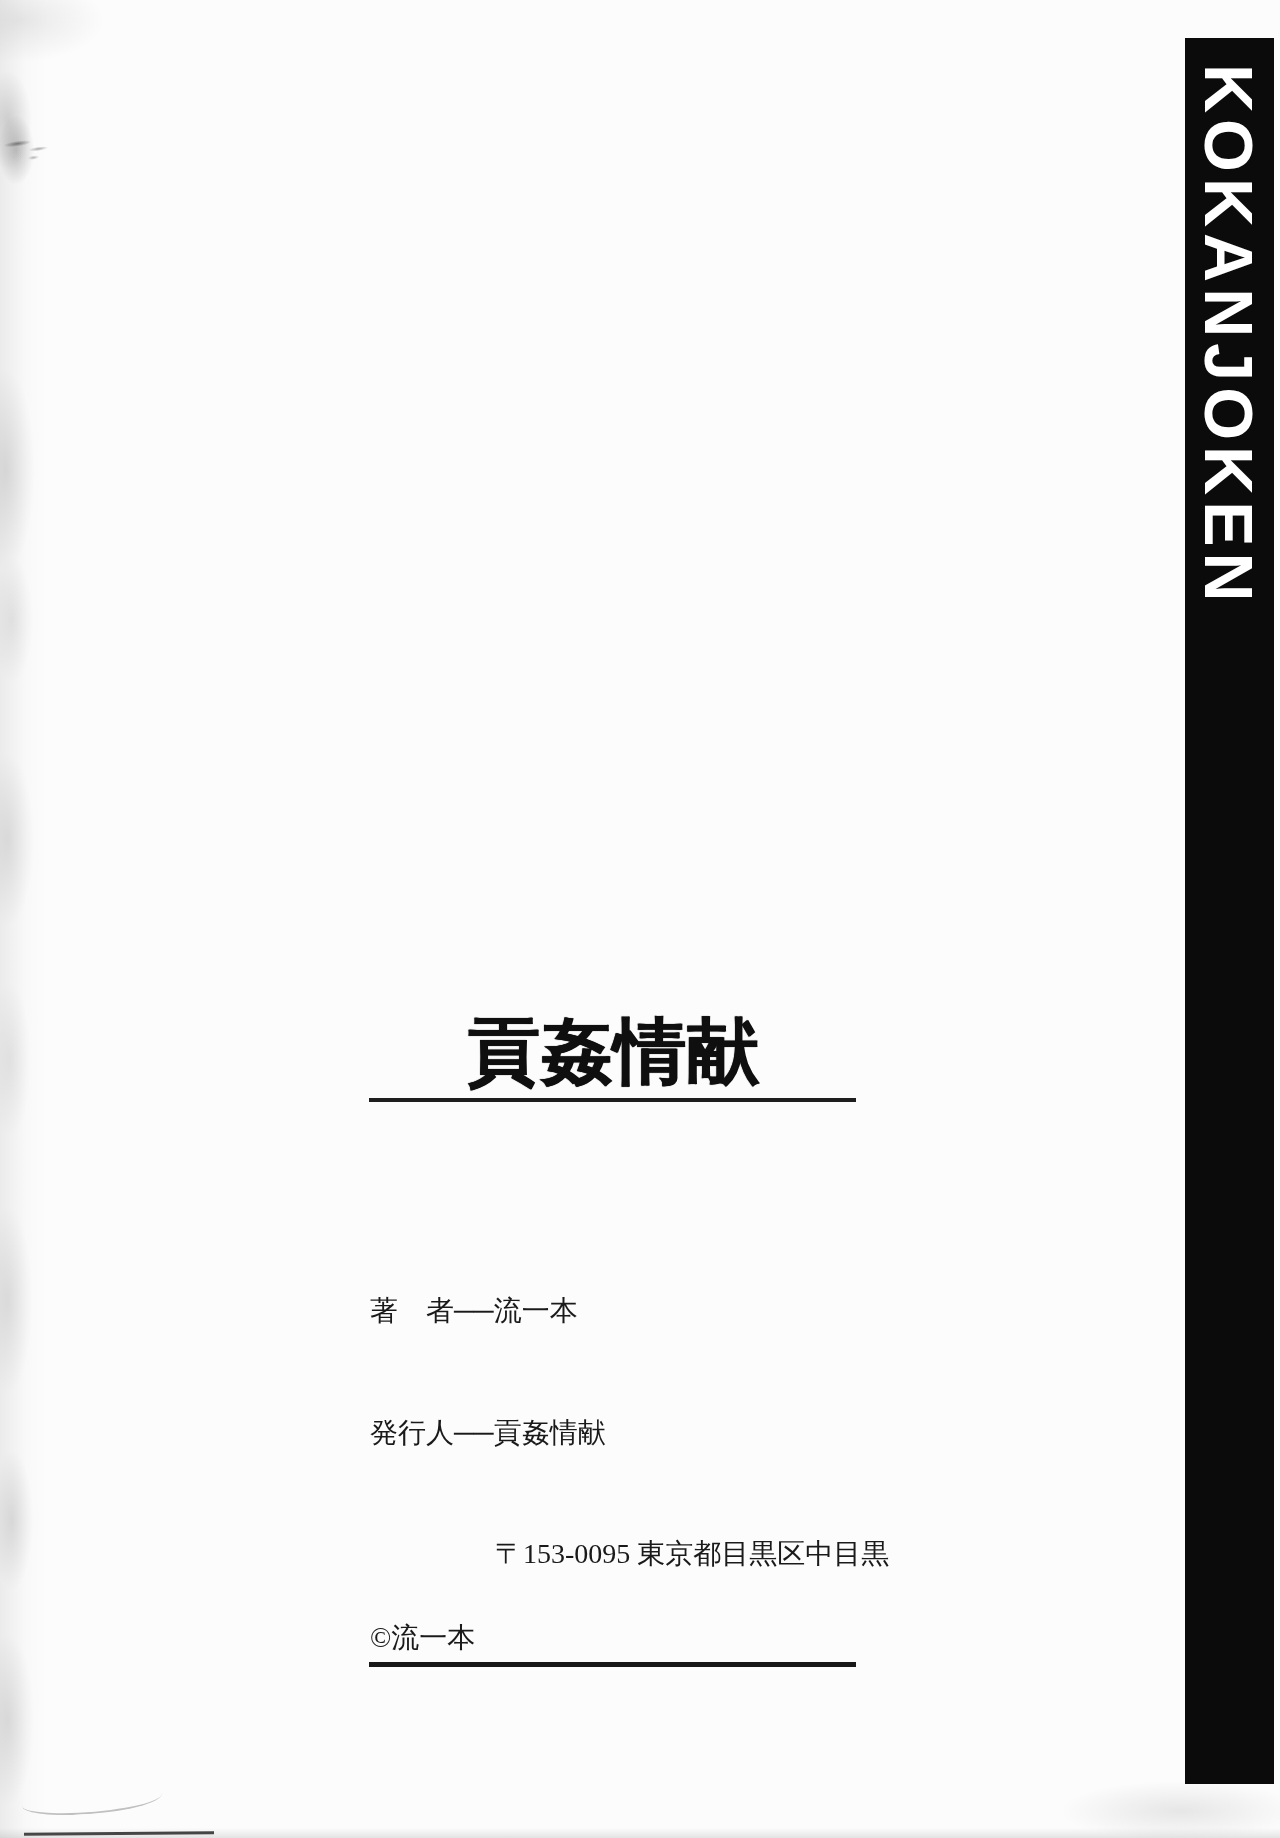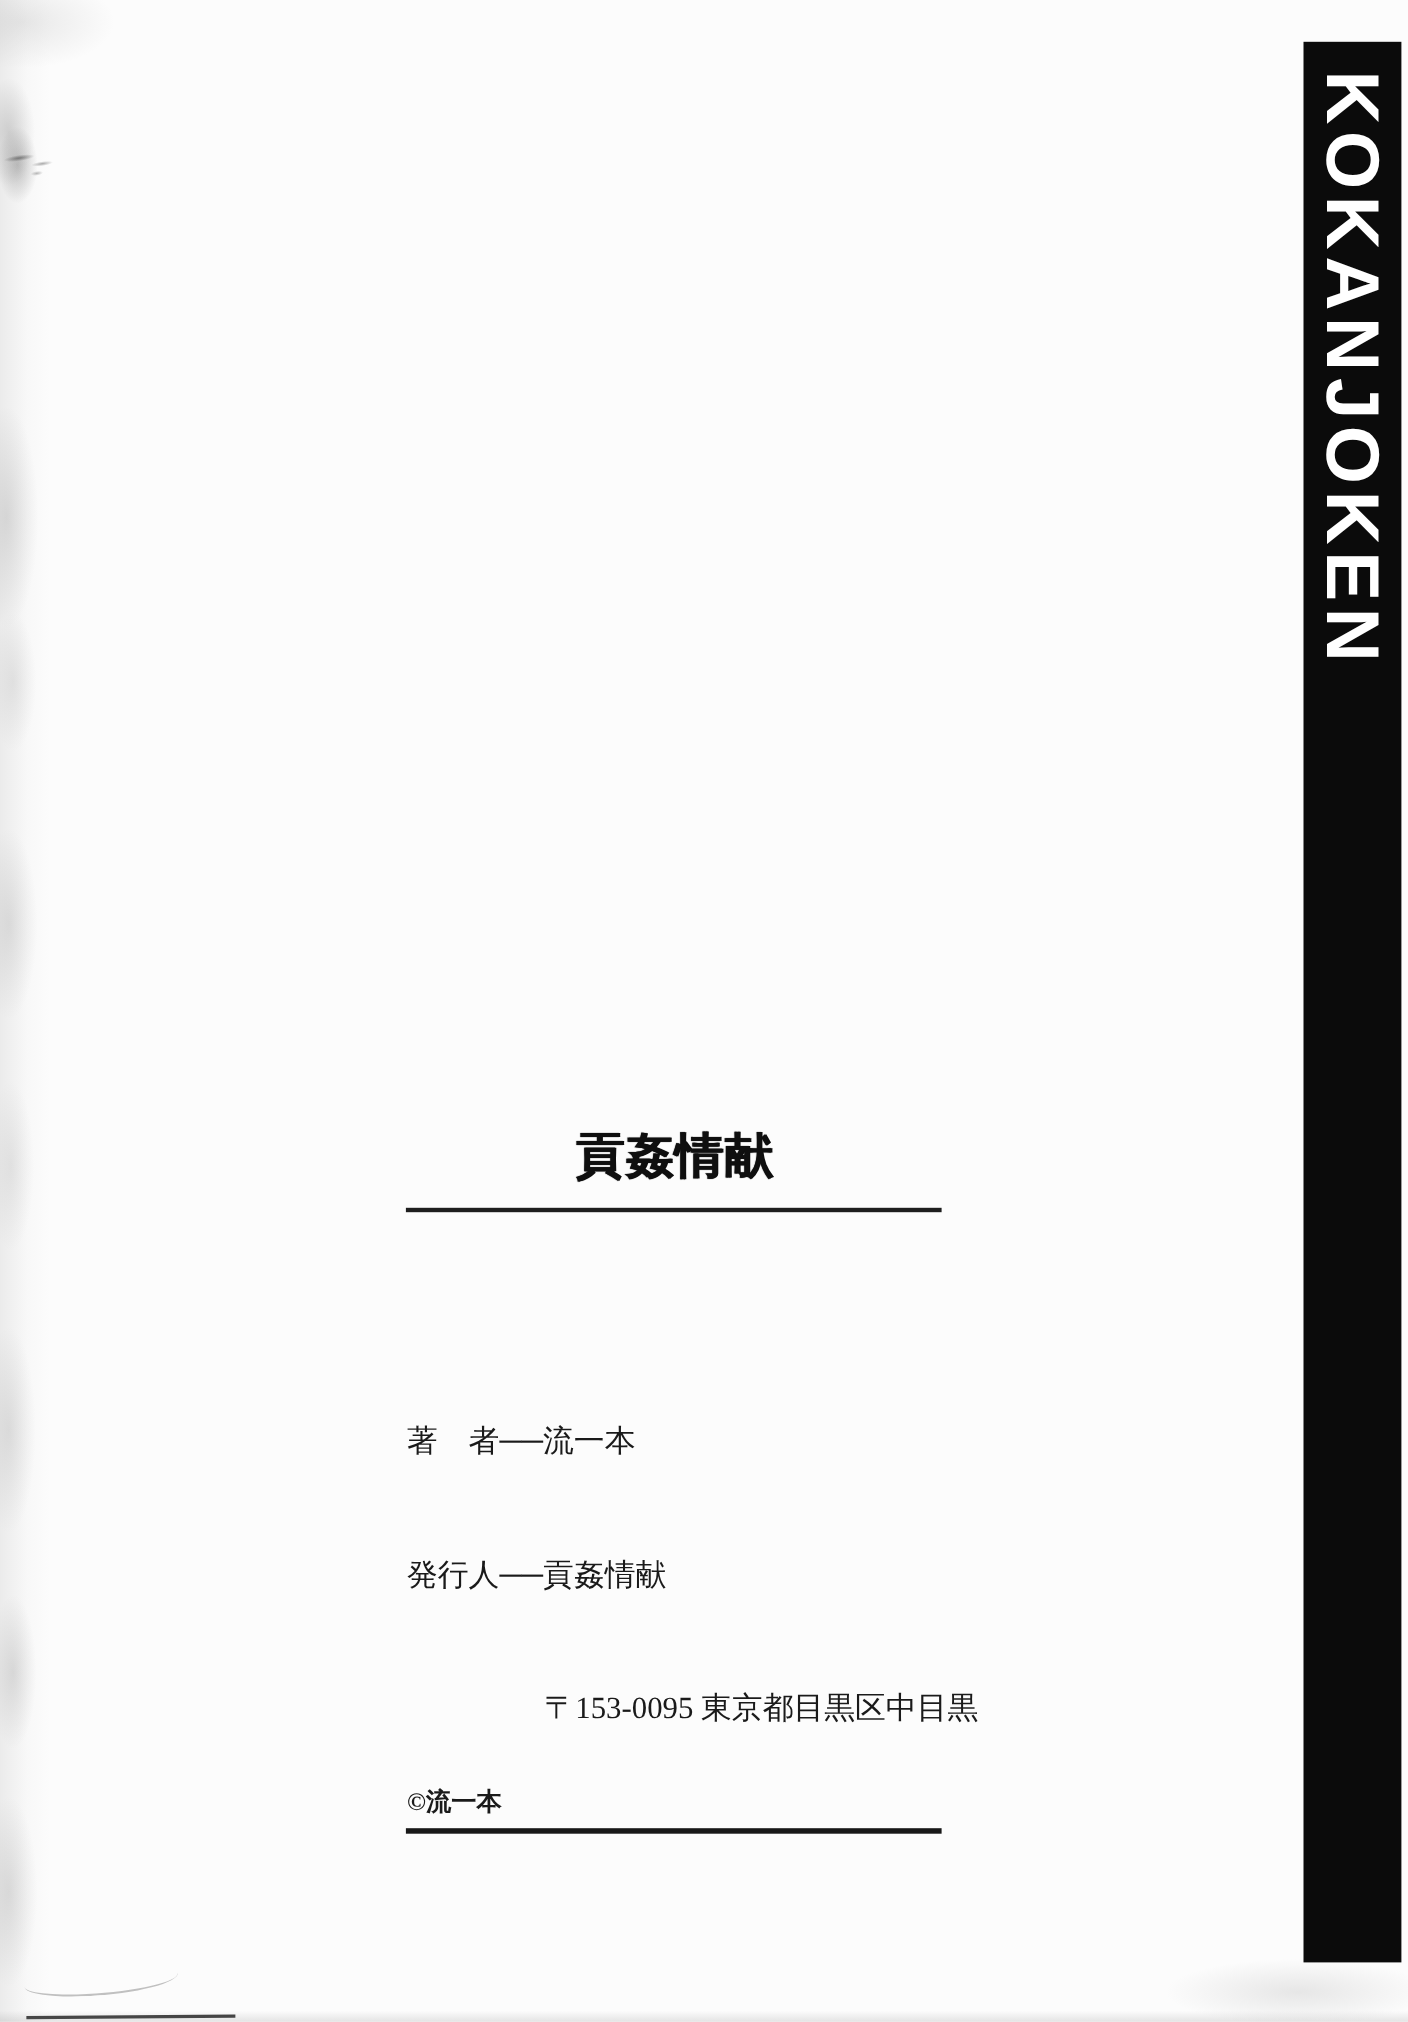--- a/index.html
+++ b/index.html
@@ -66,39 +66,39 @@
     color:#ffffff;
     font-family:"Liberation Sans",sans-serif;font-weight:bold;
     font-size:68px;line-height:74px;letter-spacing:6px;white-space:nowrap;
   }
 
   
   .book-title{
     position:absolute;left:370px;top:1014px;width:487px;height:74px;
     text-align:center;
     font-family:"Liberation Sans",sans-serif;font-weight:bold;
-    font-size:44px;line-height:74px;color:#0f0f0f;letter-spacing:1px;
+    font-size:72px;line-height:74px;color:#0f0f0f;letter-spacing:1px;
     text-shadow:0 0 1px #0f0f0f, 1px 0 0 #0f0f0f;
   }
   .title-rule{
     position:absolute;left:369px;top:1098px;width:487px;height:4px;background:#1e1e1e;
   }
 
   
   .colophon{
     position:absolute;left:370px;top:1210px;width:560px;
     font-size:28px;line-height:40.5px;white-space:pre;
   }
   .colophon .line{height:40.5px}
   .ind-a{padding-left:125px}   
   .ind-b{padding-left:268px}   
 
   
   .copyright-line{
-    position:absolute;left:370px;top:1620px;font-size:23px;line-height:36px;font-weight:bold;
+    position:absolute;left:370px;top:1620px;font-size:28px;line-height:36px;
   }
   .bottom-rule{
     position:absolute;left:369px;top:1662px;width:487px;height:5px;background:#181818;
   }
 </style>
 </head>
 <body>
 
 <div class="page">
 

